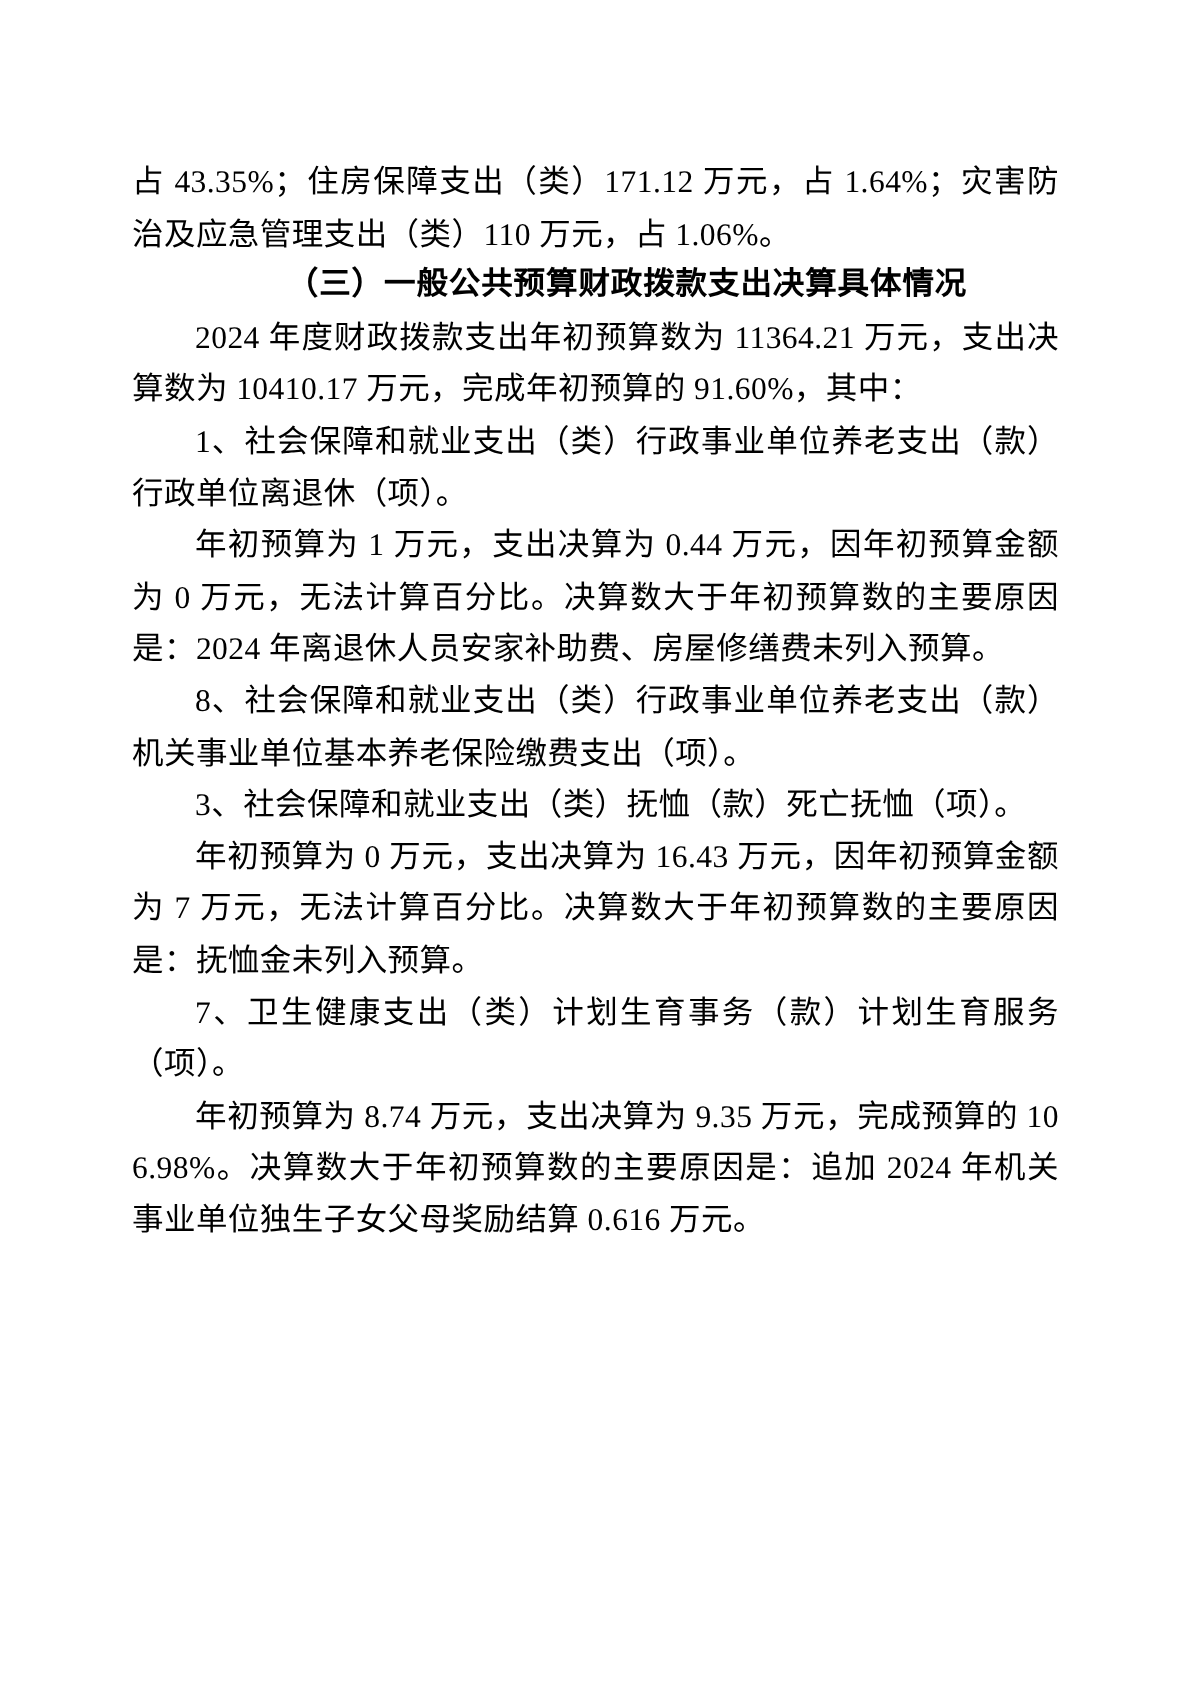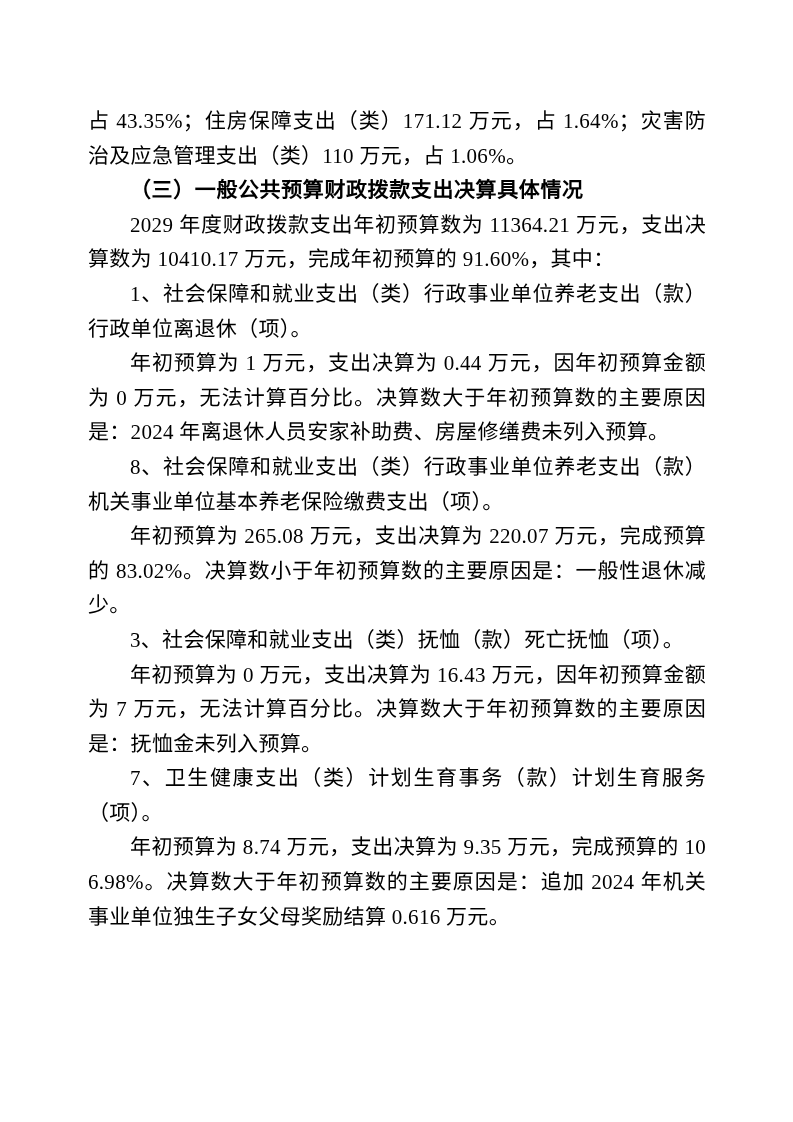--- a/index.html
+++ b/index.html
@@ -33,34 +33,33 @@
     letter-spacing: 0.3px;
     word-break: break-all;
     color: #000000;
   }
   .para.continuation {
     text-indent: 0;
   }
   .para.heading {
     font-family: "Liberation Sans", sans-serif;
     font-weight: bold;
-    text-align: left;
+    text-align: center;
     letter-spacing: 0.6px;
   }
 </style>
 </head>
 <body>
 
 <div class="page">
   <div class="content">
       <p class="para continuation">占 43.35%；住房保障支出（类）171.12 万元，占 1.64%；灾害防治及应急管理支出（类）110 万元，占 1.06%。</p>
       <p class="para heading">（三）一般公共预算财政拨款支出决算具体情况</p>
-      <p class="para body">2029 年度财政拨款支出年初预算数为 11364.21 万元，支出决算数为 10410.17 万元，完成年初预算的 91.60%，其中：</p>
+      <p class="para body">2024 年度财政拨款支出年初预算数为 11364.21 万元，支出决算数为 10410.17 万元，完成年初预算的 91.60%，其中：</p>
       <p class="para body">1、社会保障和就业支出（类）行政事业单位养老支出（款）行政单位离退休（项）。</p>
       <p class="para body">年初预算为 1 万元，支出决算为 0.44 万元，因年初预算金额为 0 万元，无法计算百分比。决算数大于年初预算数的主要原因是：2024 年离退休人员安家补助费、房屋修缮费未列入预算。</p>
       <p class="para body">8、社会保障和就业支出（类）行政事业单位养老支出（款）机关事业单位基本养老保险缴费支出（项）。</p>
-      <p class="para body">年初预算为 265.08 万元，支出决算为 220.07 万元，完成预算的 83.02%。决算数小于年初预算数的主要原因是：一般性退休减少。</p>
       <p class="para body">3、社会保障和就业支出（类）抚恤（款）死亡抚恤（项）。</p>
       <p class="para body">年初预算为 0 万元，支出决算为 16.43 万元，因年初预算金额为 7 万元，无法计算百分比。决算数大于年初预算数的主要原因是：抚恤金未列入预算。</p>
       <p class="para body">7、卫生健康支出（类）计划生育事务（款）计划生育服务（项）。</p>
       <p class="para body">年初预算为 8.74 万元，支出决算为 9.35 万元，完成预算的 106.98%。决算数大于年初预算数的主要原因是：追加 2024 年机关事业单位独生子女父母奖励结算 0.616 万元。</p>
     </div>
 </div>
 
 </body></html>

